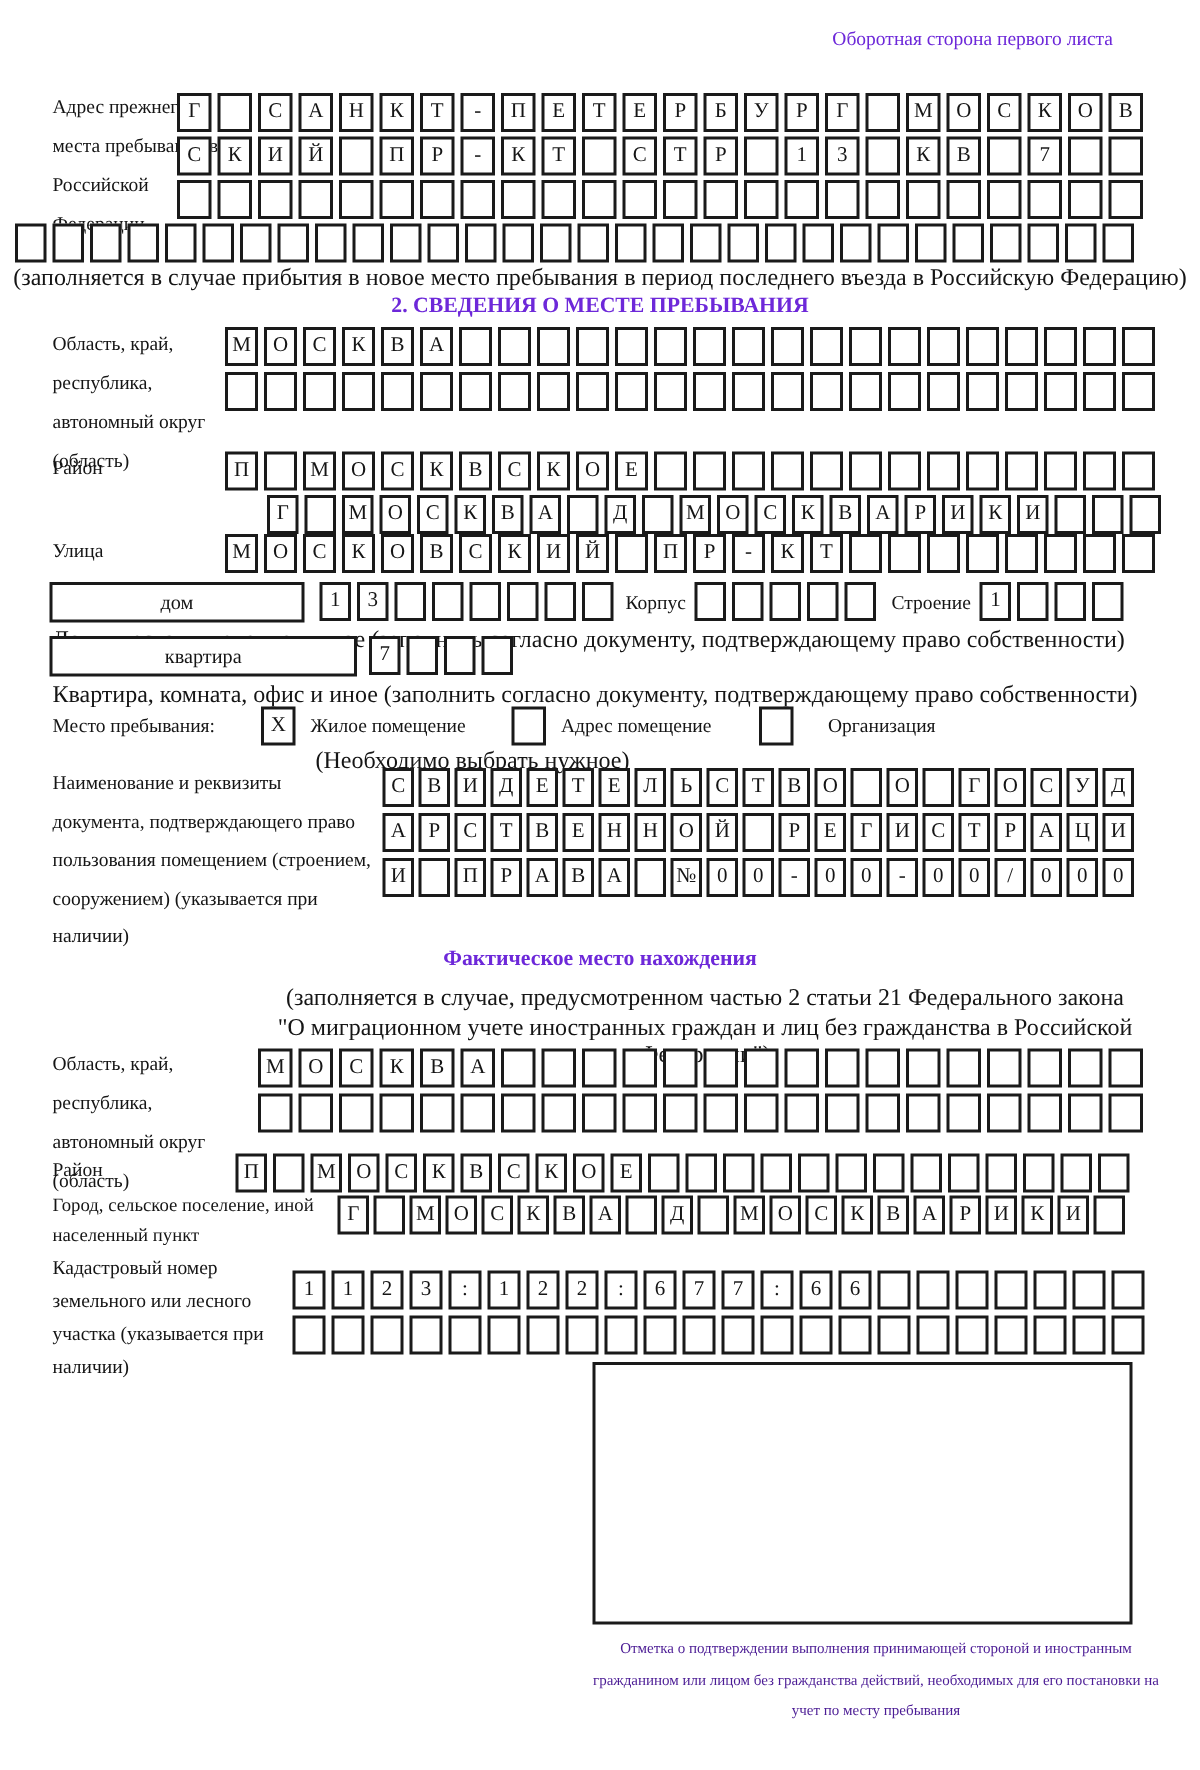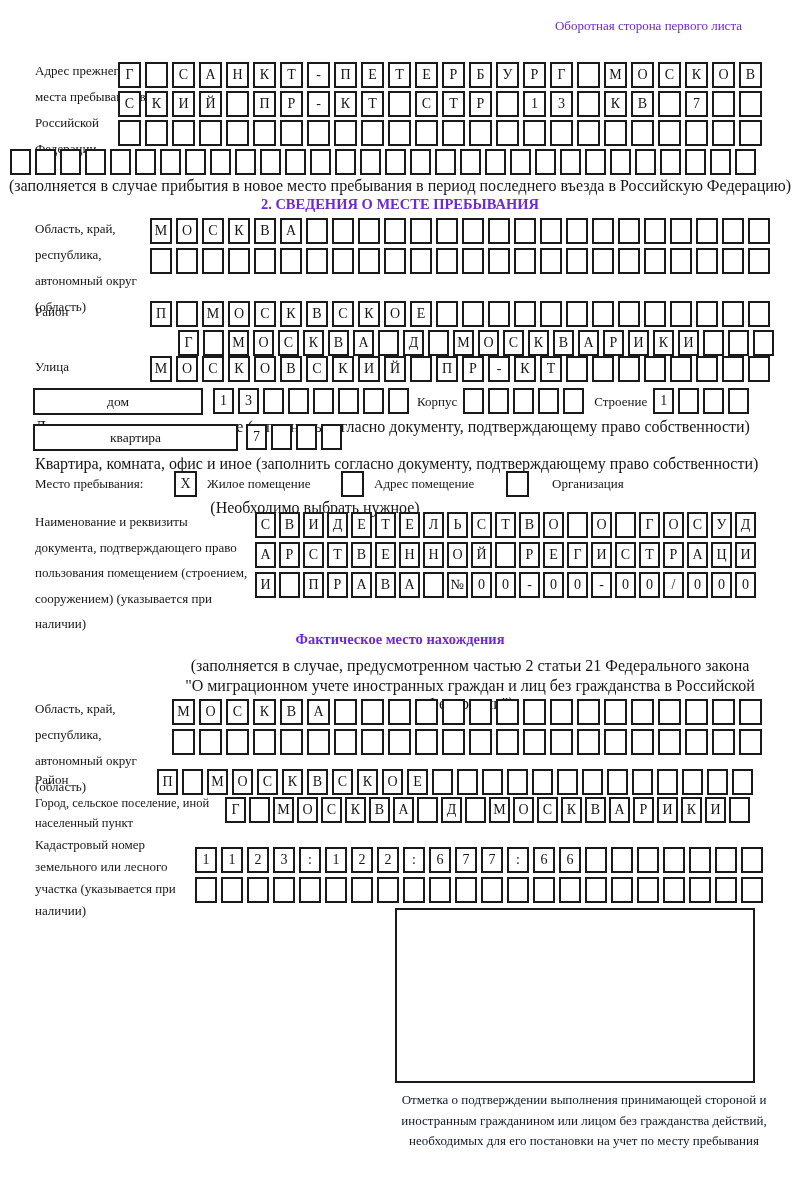--- a/index.html
+++ b/index.html
@@ -26,21 +26,21 @@
   .wbox{
     box-sizing:border-box;height:27px;border:2px solid #1a1a1a;background:#fff;
     display:flex;align-items:center;justify-content:center;font-size:13.5px;flex:0 0 auto;
   }
   .inline-lbl{font-size:13px;line-height:27px;white-space:nowrap;flex:0 0 auto;}
   .chk{
     box-sizing:border-box;width:23px;height:26px;border:2px solid #1a1a1a;background:#fff;
     display:inline-flex;align-items:center;justify-content:center;font-size:14px;
   }
   .stamp{box-sizing:border-box;border:2px solid #1a1a1a;background:#fff;}
-  .stamp-cap{font-size:13px;line-height:20.5px;text-align:center;color:#0f172a;}
+  .stamp-cap{font-size:10px;line-height:20.5px;text-align:center;color:#4c1d95;}
   .note{font-size:13px;color:#6d28d9;}
 </style>
 </head>
 <body>
 
 <div class="page">
 
   <div class="abs note" style="top:18px;right:58px;">Оборотная сторона первого листа</div>
 
   <div class="abs lbl" style="left:35px;top:58px;width:116px;">Адрес прежнего места пребывания в Российской Федерации</div>

